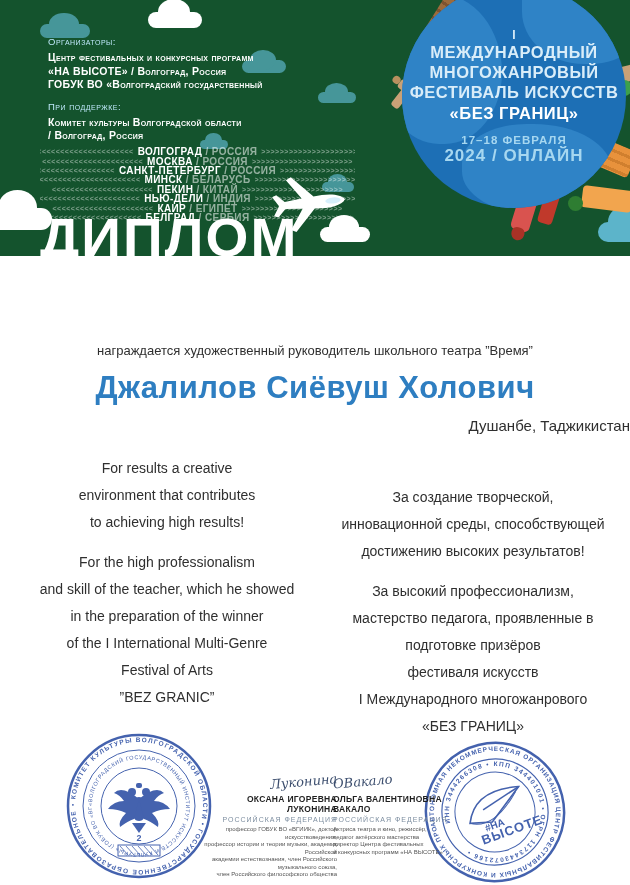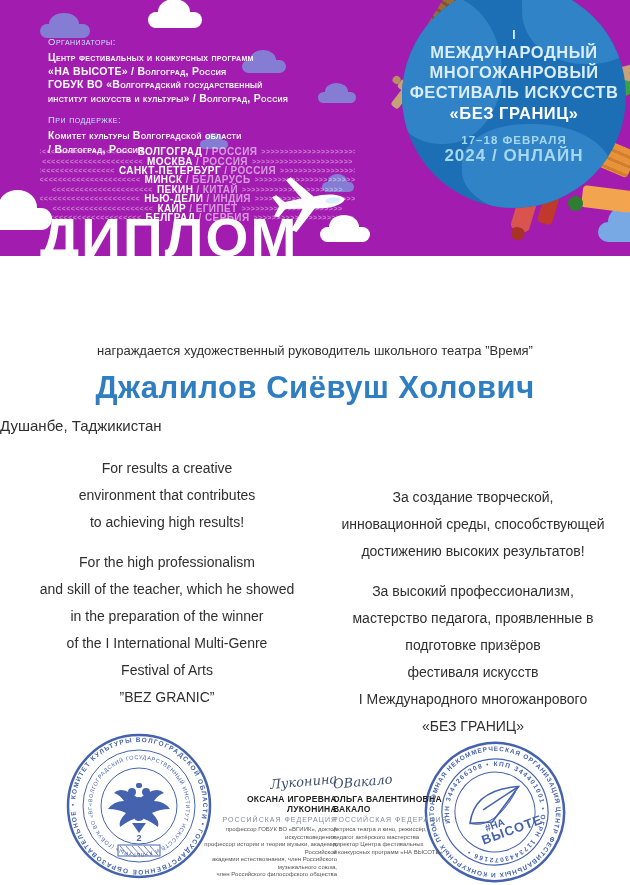--- a/index.html
+++ b/index.html
@@ -1,20 +1,20 @@
 <!DOCTYPE html>
 <html><head>
 <meta charset="utf-8">
 <style>
   html,body{margin:0;padding:0;background:#fff;}
   #page{position:relative;width:630px;height:885px;background:#fff;overflow:hidden;
         font-family:"Liberation Sans",sans-serif;}
 
   
-  .banner{position:absolute;left:0;top:0;width:630px;height:256px;background:#a21caf;overflow:hidden;}
+  .banner{position:absolute;left:0;top:0;width:630px;height:256px;background:#14532d;overflow:hidden;}
   .cloud{position:absolute;background:#fff;border-radius:40px;}
   .cloud:before{content:"";position:absolute;background:inherit;border-radius:50%;
                 width:60%;height:160%;left:18%;top:-80%;}
   .cloud.light{background:#6fcdf2;opacity:.55;}
 
   .org-block{position:absolute;left:48px;top:36px;color:#fff;}
   .org-label{font-size:9.5px;color:#bfe8fa;font-variant:small-caps;letter-spacing:.5px;margin-bottom:4px;}
   .org-line{font-size:10.5px;font-weight:bold;font-variant:small-caps;line-height:13.5px;letter-spacing:.3px;}
   .org-gap{height:9px;}
 
@@ -42,21 +42,21 @@
   .gd2{font-size:17px;font-weight:bold;color:#a6d7f0;line-height:15px;letter-spacing:1px;text-align:center;}
 
   .lm{position:absolute;}
   .tri{width:0;height:0;}
 
   
   .awarded{position:absolute;left:0;top:343px;width:100%;text-align:center;
            font-size:13px;color:#2f2f2f;}
   .winner-name{position:absolute;left:0;top:370px;width:100%;text-align:center;
           font-size:31px;font-weight:bold;color:#2e7ec1;letter-spacing:.5px;}
-  .winner-loc{position:absolute;left:0;top:417px;width:100%;text-align:left;
+  .winner-loc{position:absolute;left:0;top:417px;width:100%;text-align:right;
          font-size:15px;color:#2f2f2f;}
 
   .col{position:absolute;width:300px;text-align:center;font-size:14px;color:#2f2f2f;}
   .col .ln{line-height:27px;}
   .col-l{left:17px;}
   .col-r{left:323px;margin-top:29px;}
   .row1{top:455px;}
   .row2{top:549px;}
 
   
@@ -88,21 +88,20 @@
     <div class="cloud light" style="left:322px;top:182px;width:32px;height:10px;"></div>
     <div class="cloud" style="left:-14px;top:208px;width:66px;height:22px;"></div>
     <div class="cloud" style="left:320px;top:227px;width:50px;height:15px;"></div>
     <div class="cloud light" style="left:598px;top:222px;width:56px;height:20px;opacity:.8;"></div>
 
     <div class="org-block">
       <div class="org-label">Организаторы:</div>
       <div class="org-line">Центр фестивальных и конкурсных программ</div>
       <div class="org-line">«НА ВЫСОТЕ» / Волгоград, Россия</div>
       <div class="org-line">ГОБУК ВО «Волгоградский государственный</div>
-      <div class="org-line">институт искусств и культуры» / Волгоград, Россия</div>
       <div class="org-gap"></div>
       <div class="org-label">При поддержке:</div>
       <div class="org-line">Комитет культуры Волгоградской области</div>
       <div class="org-line"> / Волгоград, Россия</div>
     </div>
 
     <div class="cities">
       <div class="city-row">
         <span class="arr l">&gt;&gt;&gt;&gt;&gt;&gt;&gt;&gt;&gt;&gt;&gt;&gt;&gt;&gt;&gt;&gt;&gt;&gt;&gt;&gt;&gt;&gt;</span>
         <span class="city-mid"><b>ВОЛГОГРАД</b><span class="ctry"> / РОССИЯ</span></span>

